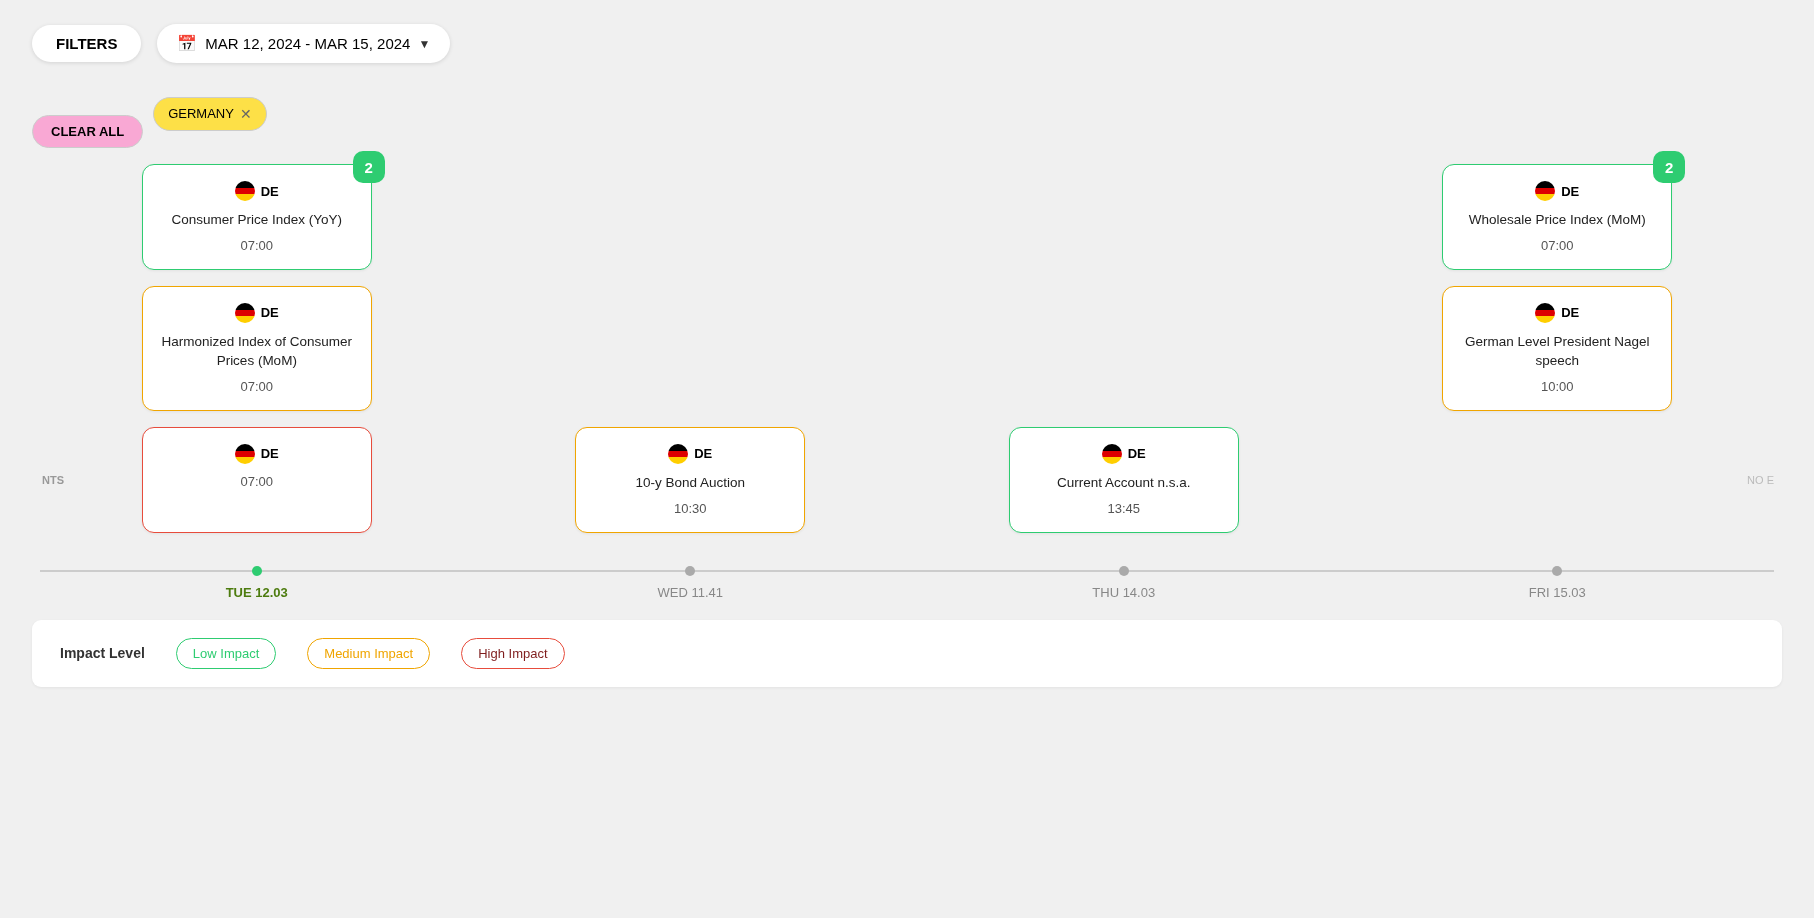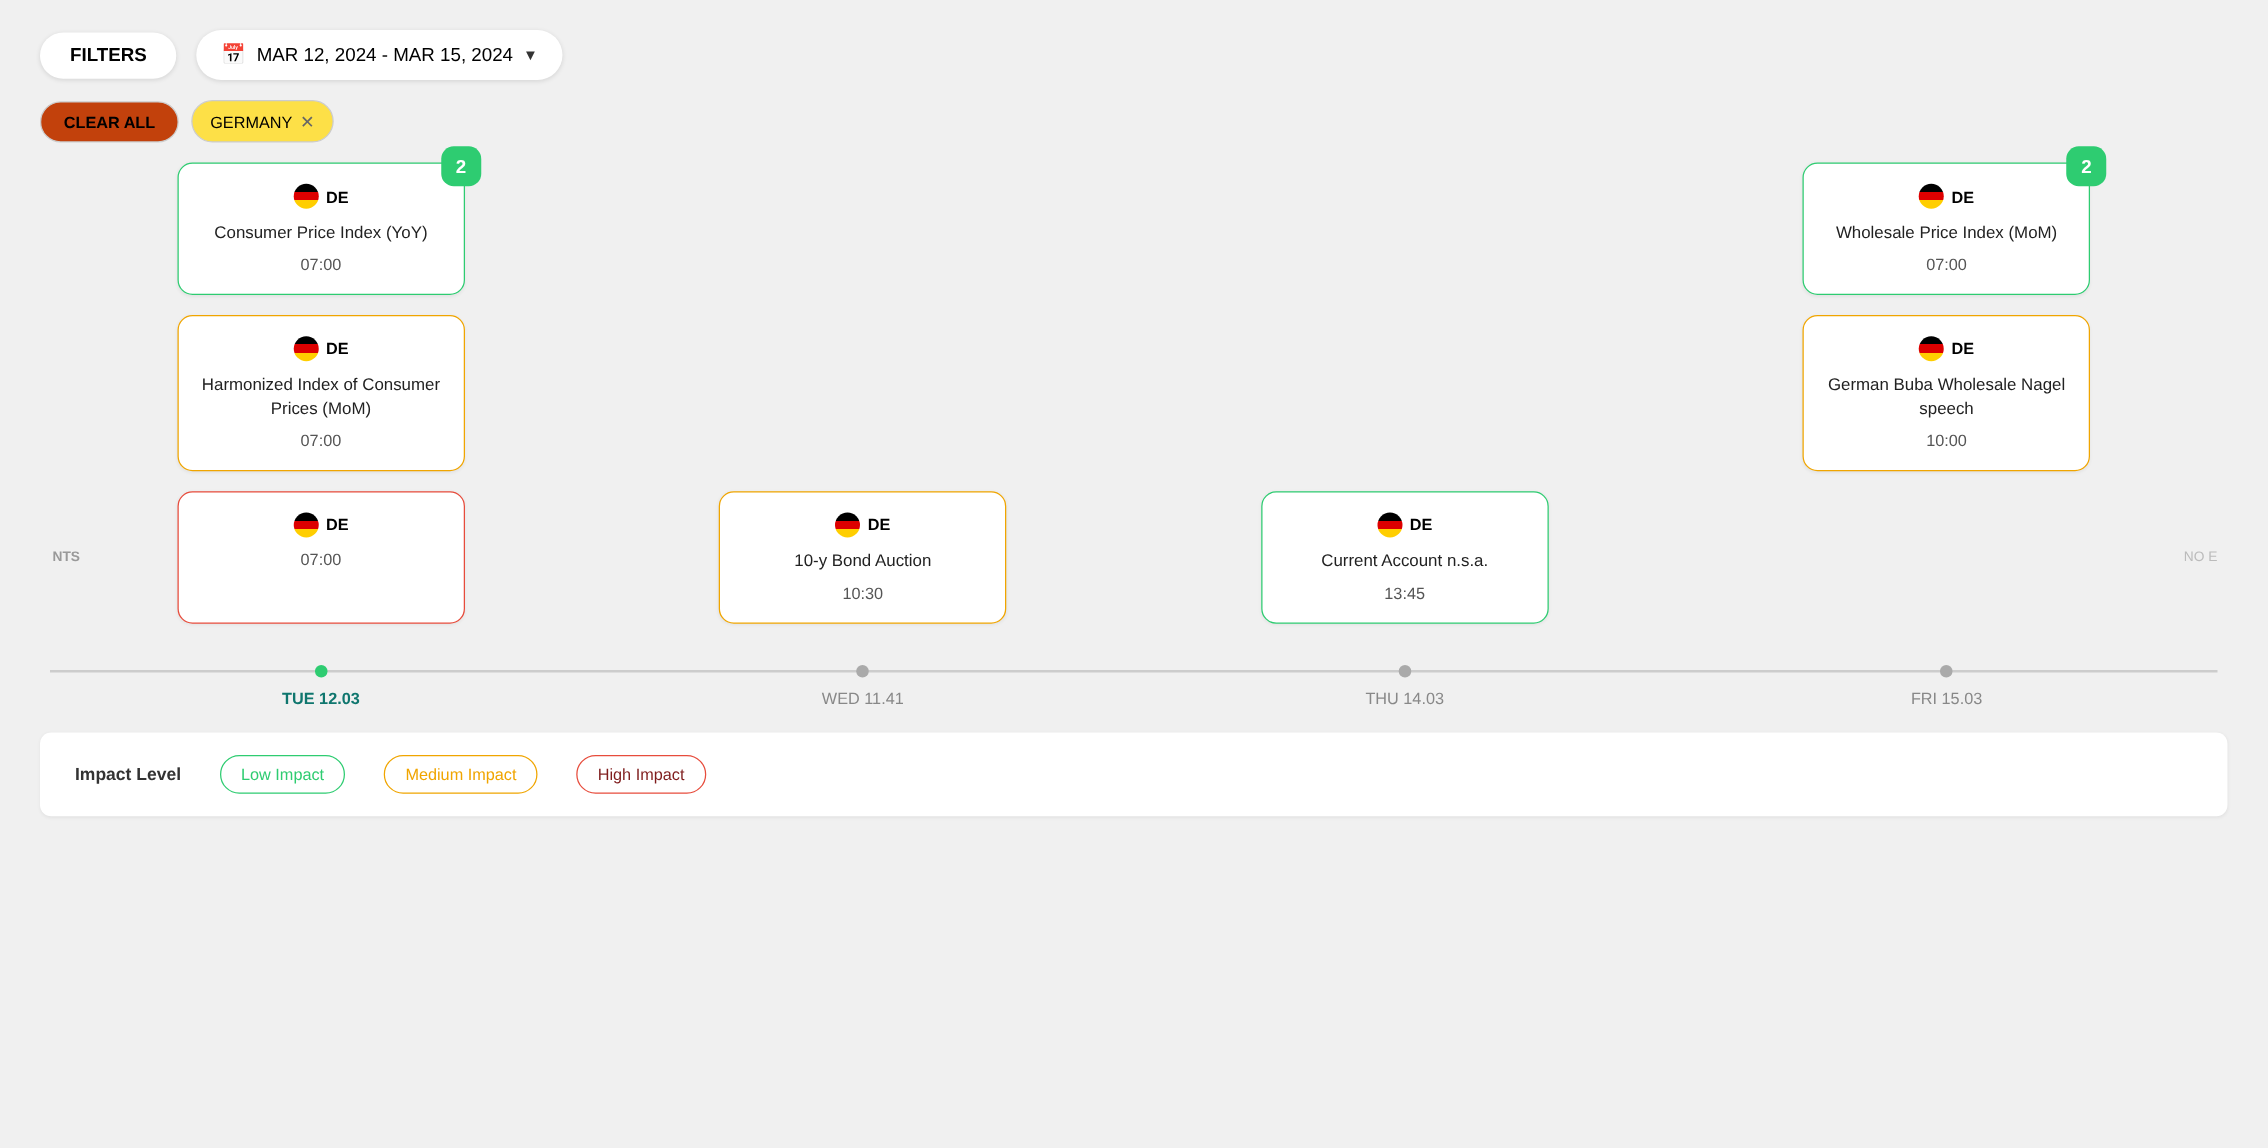--- a/index.html
+++ b/index.html
@@ -53,27 +53,28 @@
     }
 
     .filter-tags {
       display: flex;
       align-items: center;
       gap: 10px;
       padding: 0 32px 16px 32px;
     }
 
     .clear-all-btn {
-      background: #c2410c;
+      background: #f9a8d4;
       border: 1px solid #ccc;
       border-radius: 20px;
       padding: 8px 18px;
       font-size: 13px;
       font-weight: 600;
       cursor: pointer;
+      margin-top: 36px;
     }
 
     .tag {
       background: #fde047;
       border: 1px solid #ccc;
       border-radius: 20px;
       padding: 8px 14px;
       font-size: 13px;
       font-weight: 500;
       display: flex;
@@ -203,21 +204,21 @@
       margin-top: 6px;
     }
 
     .tl-label {
       text-align: center;
       font-size: 13px;
       color: #888;
       font-weight: 500;
     }
 
-    .tl-label.green { color: #0f766e; font-weight: 600; }
+    .tl-label.green { color: #4d7c0f; font-weight: 600; }
 
     
     .side-label-left {
       position: absolute;
       left: 2px;
       top: 50%;
       transform: translateY(-50%);
       font-size: 11px;
       color: #999;
       font-weight: 700;
@@ -345,21 +346,21 @@
     <div class="card-cell empty"></div>
 
     <div class="card-cell empty"></div>
 
     <div class="card-cell">
       <div class="event-card yellow-border">
         <div class="country-flag">
           <span class="flag-circle flag-de"></span>
           <span>DE</span>
         </div>
-        <div class="event-name">German Buba Wholesale Nagel speech</div>
+        <div class="event-name">German Level President Nagel speech</div>
         <div class="event-time">10:00</div>
       </div>
     </div>
   </div>
 
   <div class="cards-row" style="position:relative;">
     <span class="side-label-left">NTS</span>
 
     <div class="card-cell">
       <div class="event-card red-border">

